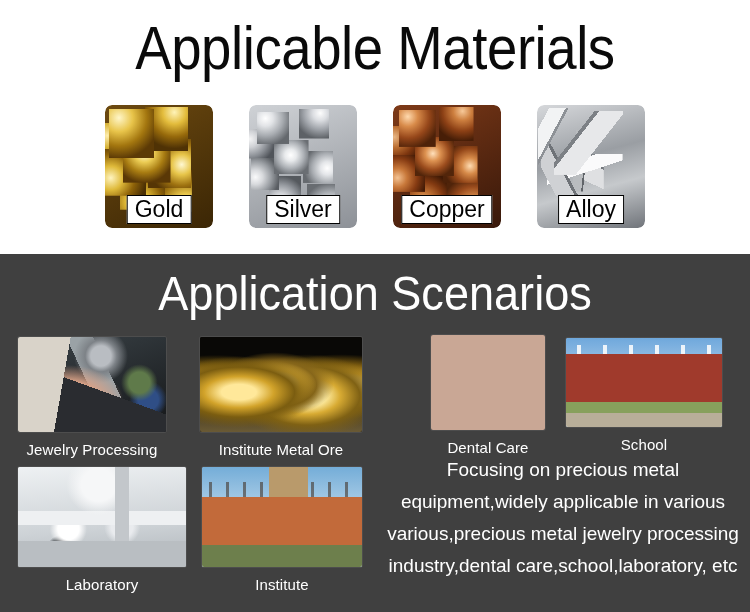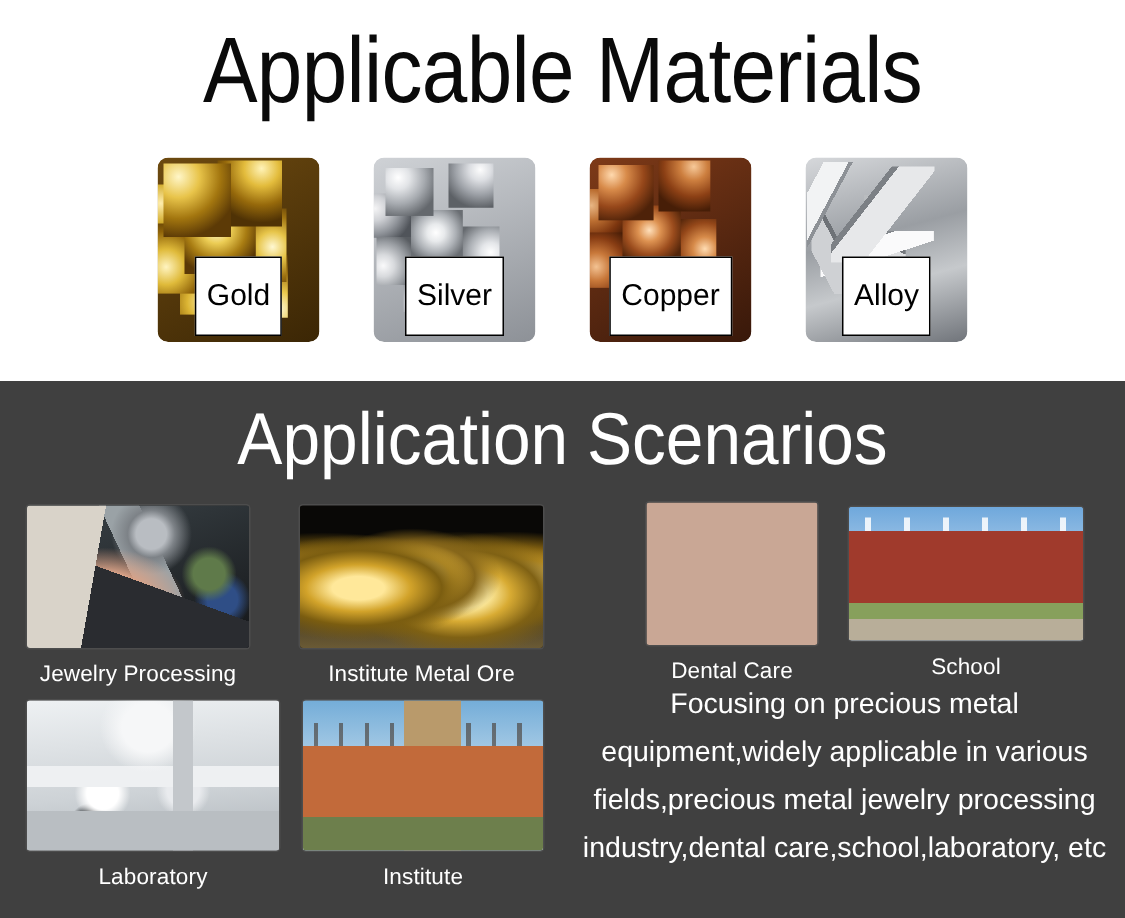--- a/index.html
+++ b/index.html
@@ -156,23 +156,23 @@
   }
 
   .material-label {
     position: absolute;
     left: 50%;
     bottom: 4px;
     transform: translateX(-50%);
     background: #ffffff;
     border: 1.6px solid #000000;
     color: #000000;
-    font-size: 20px;
+    font-size: 23px;
     line-height: 27px;
-    padding: 12px 7px;
+    padding: 0 7px;
     white-space: nowrap;
     font-family: "Liberation Sans", sans-serif;
     z-index: 3;
   }
 
   
   #scenarios-section {
     position: absolute;
     left: 0; top: 254px;
     width: 750px;
@@ -402,19 +402,19 @@
     <div class="thumb-cell" style="left:202px; top:213px; width:160px;">
       <div class="thumb-img" style="height:100px;">
         <div class="img-institute"></div>
       </div>
       <div class="thumb-caption">Institute</div>
     </div>
 
     <div id="scenarios-description">
       <span class="desc-line">Focusing on precious metal</span>
       <span class="desc-line">equipment,widely applicable in various</span>
-      <span class="desc-line">fields,precious metal jewelry processing</span>
+      <span class="desc-line">various,precious metal jewelry processing</span>
       <span class="desc-line">industry,dental care,school,laboratory, etc</span>
     </div>
 
   </section>
 
 </div>
 
 </body></html>

